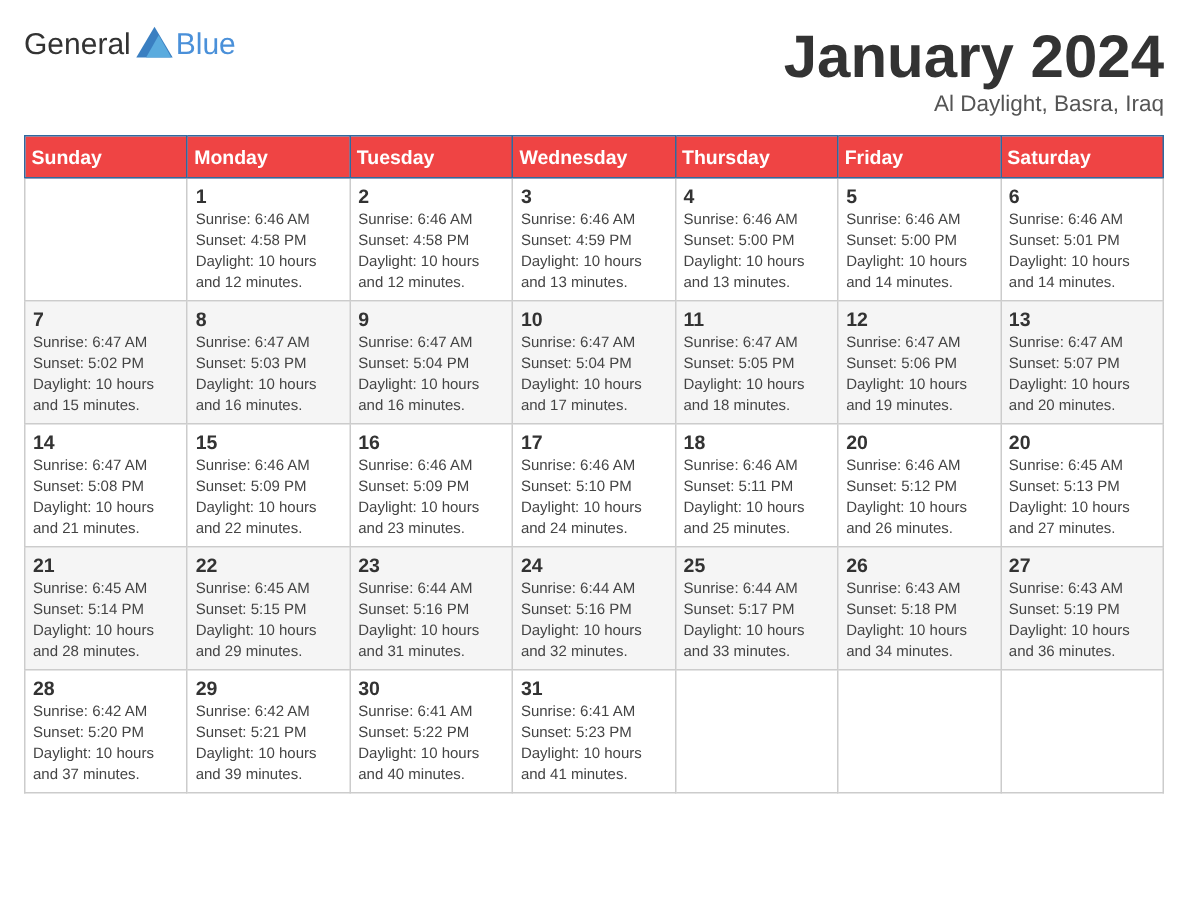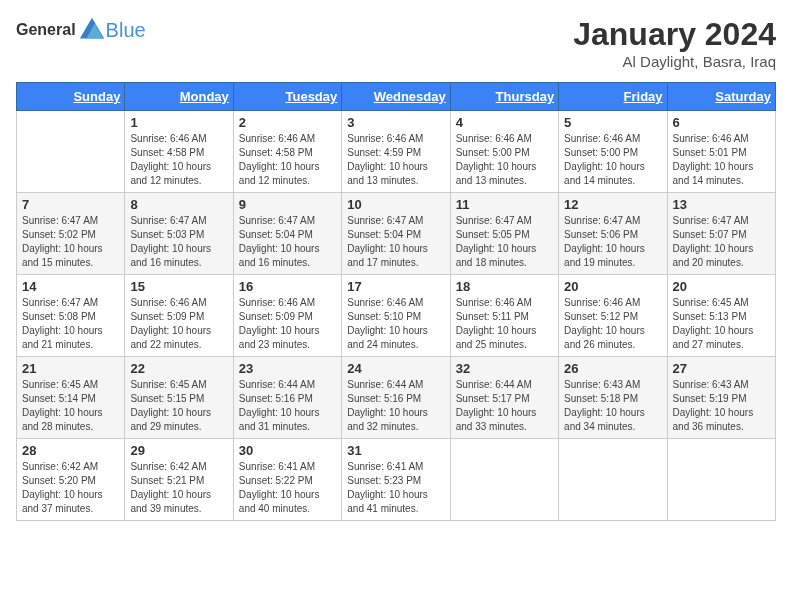--- a/index.html
+++ b/index.html
@@ -22,42 +22,41 @@
     }
     .logo-icon {
       width: 28px;
       height: 28px;
       margin-left: 2px;
     }
     .title-block {
       text-align: right;
     }
     .month-title {
-      font-size: 32px;
+      font-size: 40px;
       font-weight: bold;
       color: #333;
     }
     .location-title {
       font-size: 15px;
       color: #555;
     }
     table {
       width: 100%;
       border-collapse: collapse;
       font-size: 10.5px;
     }
     thead tr th {
-      background-color: #3b82f6;
+      background-color: #ef4444;
       color: #fff;
       padding: 6px 4px;
-      text-align: right;
+      text-align: left;
       font-size: 13px;
       font-weight: bold;
       border: 1px solid #2e6aa0;
-      text-decoration: underline;
     }
     tbody tr td {
       border: 1px solid #ccc;
       vertical-align: top;
       padding: 4px 5px;
       height: 80px;
       width: 14.28%;
       color: #333;
     }
     tbody tr td .day-number {
@@ -80,21 +79,21 @@
     .empty-cell {
       background: #fff !important;
     }
   </style>
 </head>
 <body>
 
 <div class="header">
   <div class="logo">
     <div style="display:flex; align-items:center;">
-      <span style="font-size:16px; font-weight:bold; color:#333;">General</span>
+      <span style="font-size:20px; font-weight:normal; color:#333;">General</span>
       <svg class="logo-icon" viewBox="0 0 30 30" xmlns="http://www.w3.org/2000/svg">
         <polygon points="15,2 28,24 2,24" fill="#3a7fc1"></polygon>
         <polygon points="18,8 27,24 9,24" fill="#5aabde"></polygon>
       </svg>
     </div>
     <div>
       <span style="font-size:20px; font-weight:normal; color:#4a90d9;">Blue</span>
     </div>
   </div>
   <div class="title-block">
@@ -214,21 +213,21 @@
         </td>
         <td>
           <span class="day-number">23</span>
           <div class="cell-text">Sunrise: 6:44 AM<br>Sunset: 5:16 PM<br>Daylight: 10 hours and 31 minutes.</div>
         </td>
         <td>
           <span class="day-number">24</span>
           <div class="cell-text">Sunrise: 6:44 AM<br>Sunset: 5:16 PM<br>Daylight: 10 hours and 32 minutes.</div>
         </td>
         <td>
-          <span class="day-number">32</span>
+          <span class="day-number">25</span>
           <div class="cell-text">Sunrise: 6:44 AM<br>Sunset: 5:17 PM<br>Daylight: 10 hours and 33 minutes.</div>
         </td>
         <td>
           <span class="day-number">26</span>
           <div class="cell-text">Sunrise: 6:43 AM<br>Sunset: 5:18 PM<br>Daylight: 10 hours and 34 minutes.</div>
         </td>
         <td>
           <span class="day-number">27</span>
           <div class="cell-text">Sunrise: 6:43 AM<br>Sunset: 5:19 PM<br>Daylight: 10 hours and 36 minutes.</div>
         </td>

